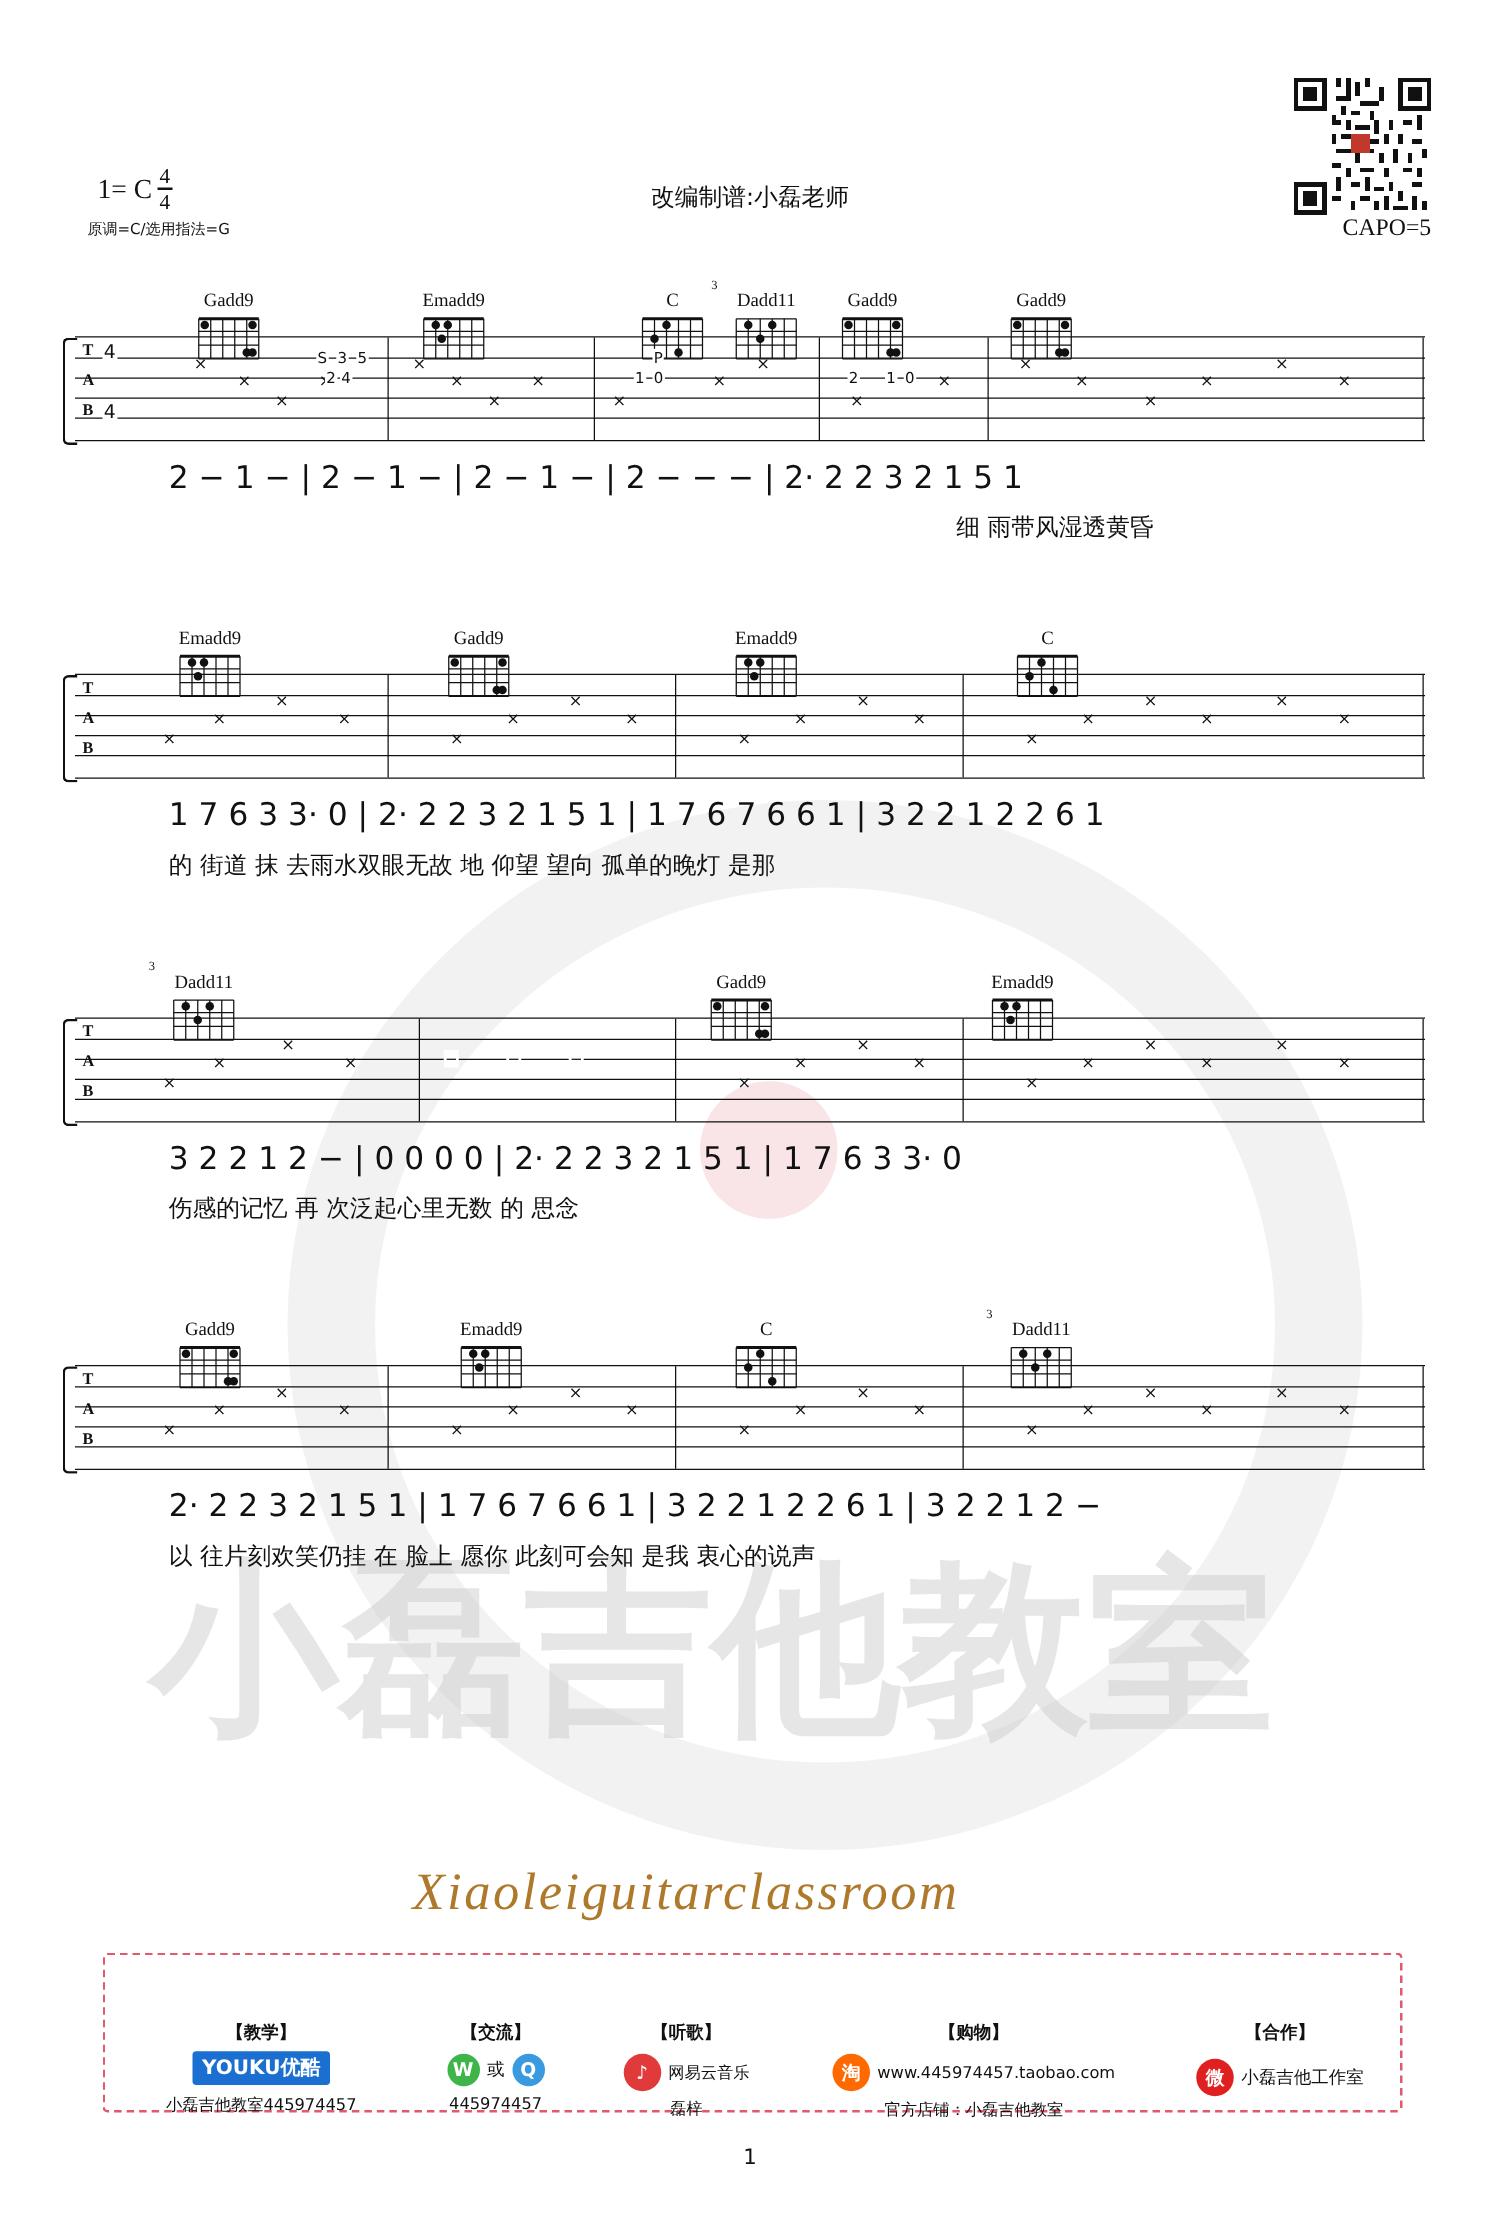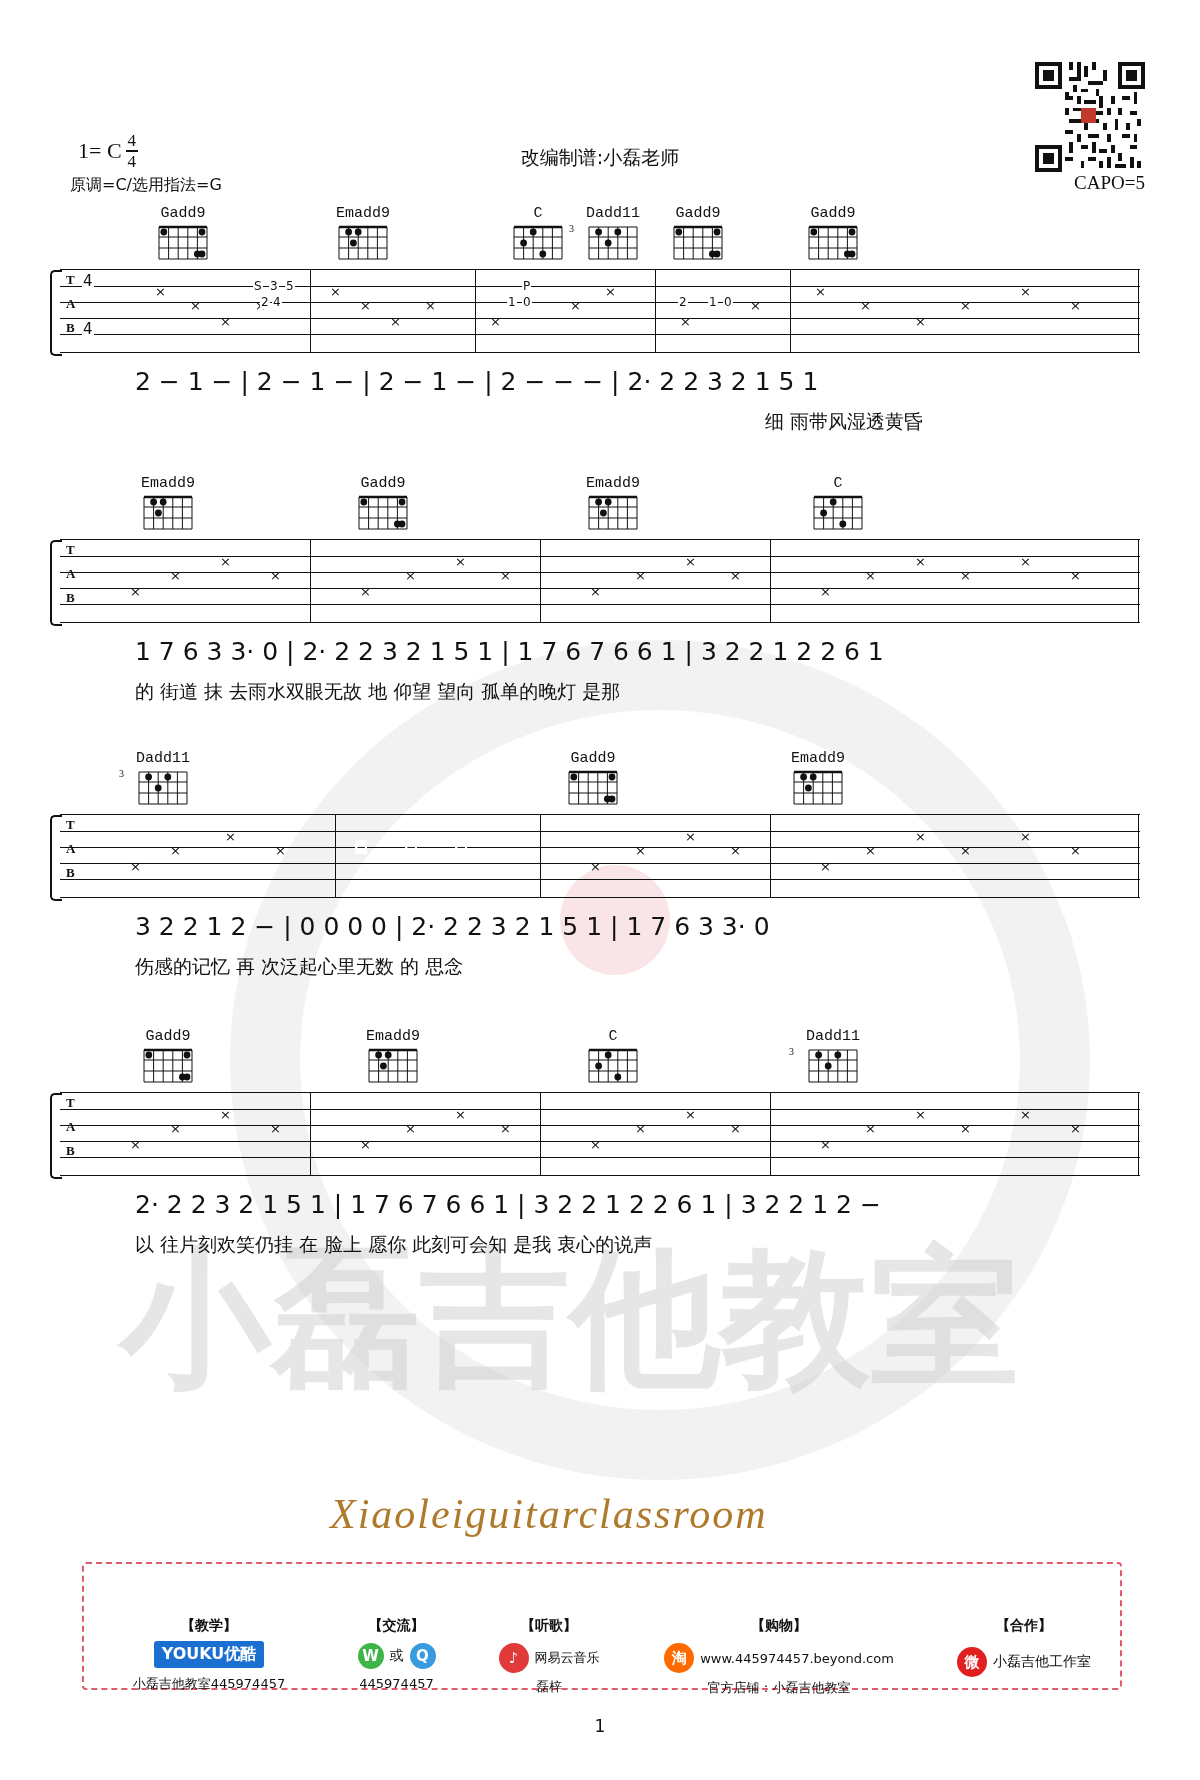--- a/index.html
+++ b/index.html
@@ -55,21 +55,21 @@
   .key-sig {
     position:absolute; left:78px; top:132px;
     font-size:22px; font-family:"Liberation Serif", serif;
     display:flex; align-items:center; gap:4px;
   }
   .frac { display:inline-block; text-align:center; line-height:1; font-size:17px; }
   .frac .num { display:block; border-bottom:2px solid #111; padding:0 2px 1px; }
   .frac .den { display:block; padding:1px 2px 0; }
   .orig-key {
     position:absolute; left:70px; top:175px;
-    font-size:16px; font-family:"DejaVu Sans", sans-serif;
+    font-size:12px; font-family:"DejaVu Sans", sans-serif;
   }
   .capo {
     position:absolute; right:55px; top:172px;
     font-size:19px; font-family:"Liberation Serif", serif;
   }
   .qr {
     position:absolute; right:55px; top:62px;
     width:110px; height:110px;
   }
 
@@ -78,22 +78,23 @@
   .sys1 { top:205px; }
   .sys2 { top:475px; }
   .sys3 { top:750px; }
   .sys4 { top:1028px; }
 
   .chordrow { position:relative; height:62px; }
   .chord {
     position:absolute; width:66px; text-align:center;
   }
   .chord .cname {
-    font-size:15px; font-family:Liberation Mono, monospace; margin-bottom:2px;
+    font-size:15px; font-family:Liberation Serif, serif; margin-bottom:2px;
     white-space:nowrap;
+    margin-top:28px;
   }
   .chord .fretnum {
     position:absolute; left:-11px; top:18px; font-size:10px;
   }
   .diagram { position:relative; width:52px; height:40px; margin:0 auto; }
   .diagram .grid {
     position:absolute; left:0; top:0; width:100%; height:100%;
   }
 
   
@@ -896,21 +897,21 @@
         <span class="smallcircle" style="background:#e03a3a; width:30px; height:30px; line-height:30px;">♪</span>
         <span style="font-size:13px;">网易云音乐</span>
       </div>
       <div class="fline" style="margin-top:5px;">磊梓</div>
     </div>
 
     <div class="fcell" style="left:545px; top:8px; width:300px;">
       <div class="ftag">【购物】</div>
       <div style="margin-top:8px; display:flex; align-items:center; justify-content:center; gap:6px;">
         <span class="smallcircle" style="background:#ff6a00; width:30px; height:30px; line-height:30px;">淘</span>
-        <span style="font-size:13px;">www.445974457.beyond.com</span>
+        <span style="font-size:13px;">www.445974457.taobao.com</span>
       </div>
       <div class="fline" style="margin-top:6px;">官方店铺：小磊吉他教室</div>
     </div>
 
     <div class="fcell" style="left:850px; top:8px; width:180px;">
       <div class="ftag">【合作】</div>
       <div style="margin-top:12px; display:flex; align-items:center; justify-content:center; gap:6px;">
         <span class="smallcircle" style="background:#e02020; width:30px; height:30px; line-height:30px;">微</span>
         <span style="font-size:14px;">小磊吉他工作室</span>
       </div>

